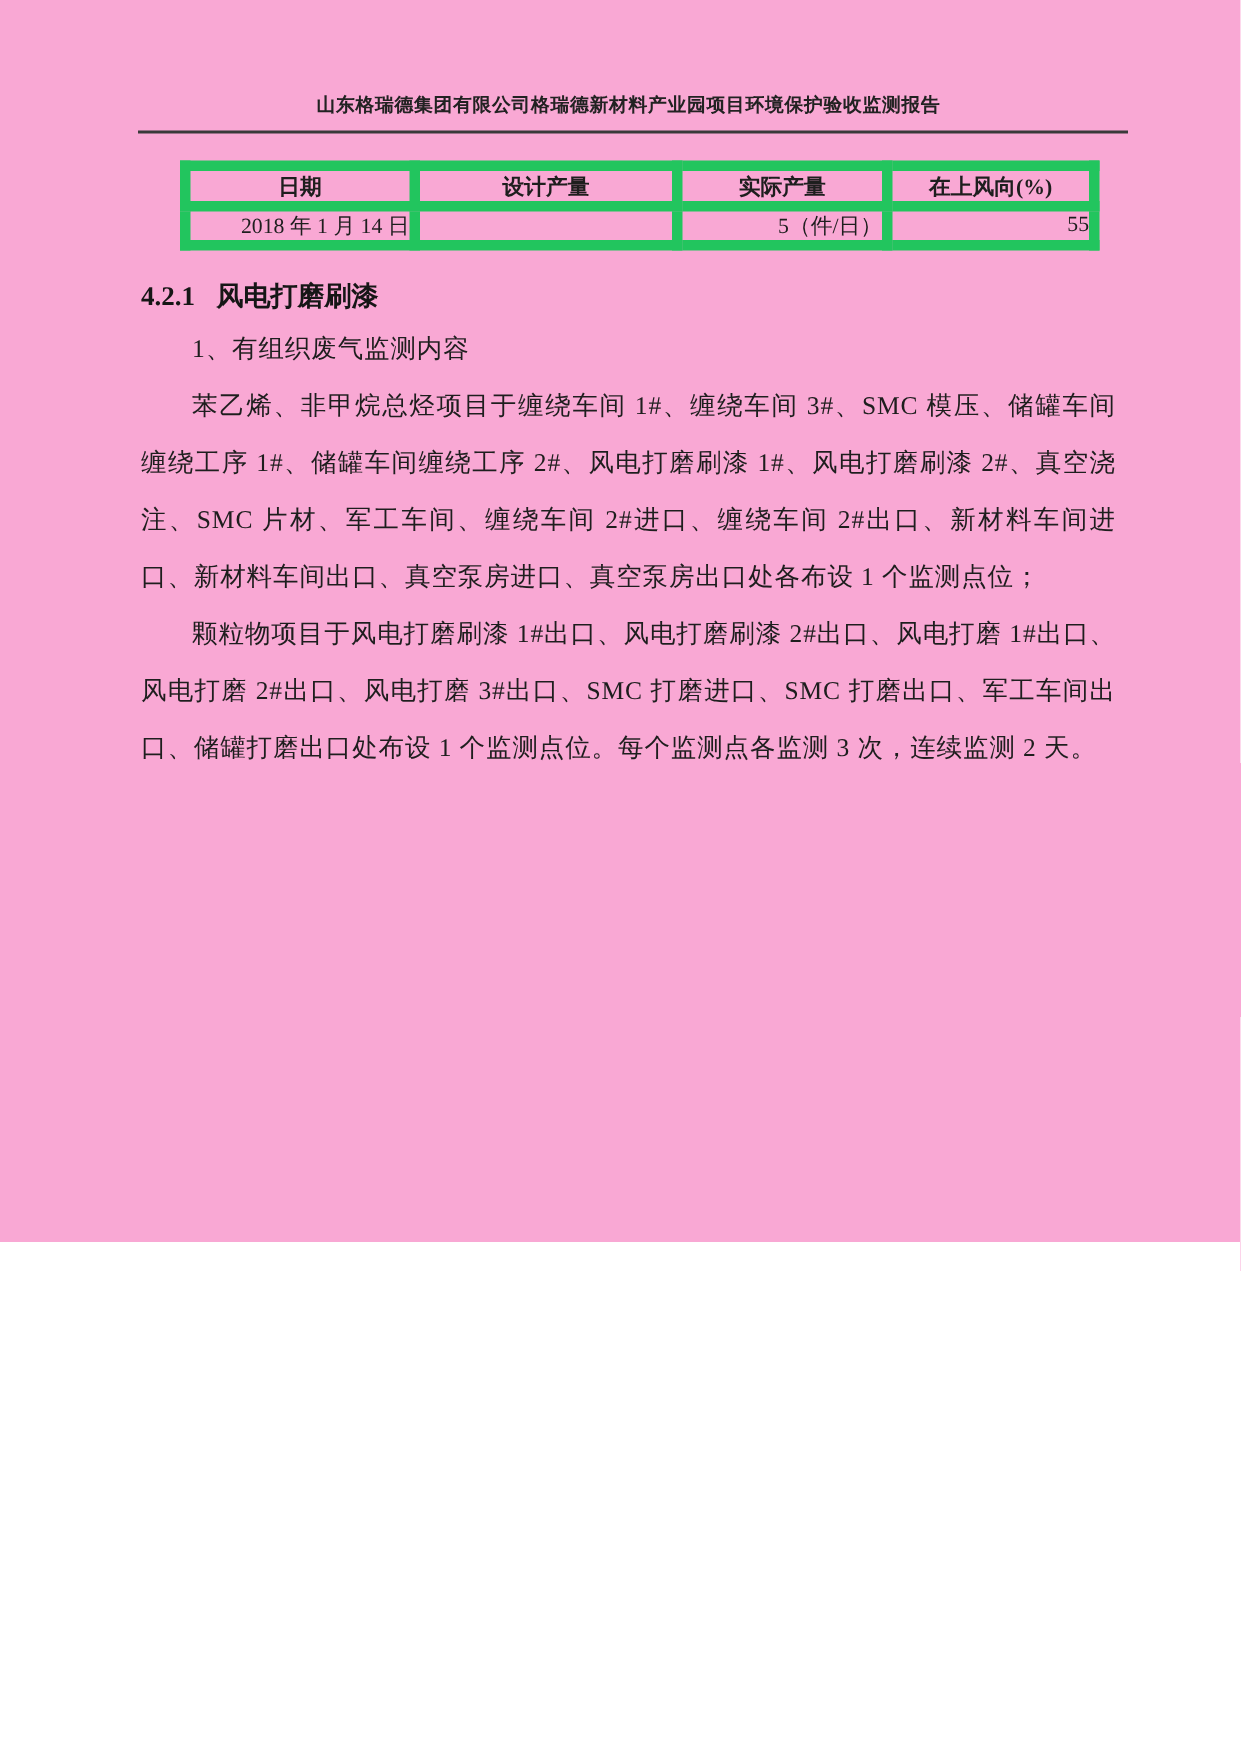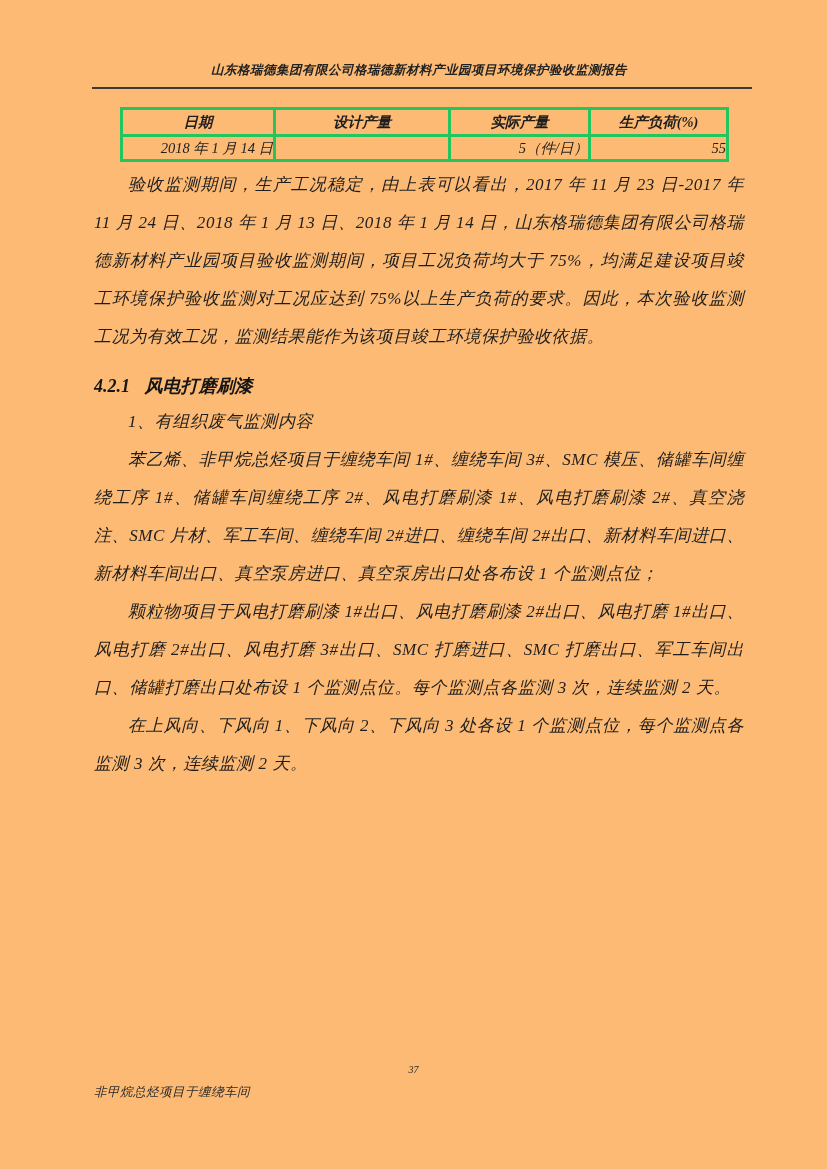--- a/index.html
+++ b/index.html
@@ -1,26 +1,25 @@
 <!DOCTYPE html>
 <html><head>
 <meta charset="utf-8">
 <style>
   * { box-sizing: border-box; }
   html, body { margin: 0; padding: 0; background: #ffffff; }
   .page {
     position: relative;
     width: 827px;
-    height: 1169px;
+    height: 828px;
     margin: 0 auto;
-    background: #fdba74;
+    background: #f9a8d4;
     color: #1e1e1e;
     font-family: "Liberation Serif", "DejaVu Serif", serif;
     overflow: hidden;
-    font-style: italic;
   }
   .content {
     position: absolute;
     left: 94px;
     top: 0;
     width: 650px;
   }
   .running-header {
     padding-top: 62px;
   }
@@ -44,21 +43,21 @@
     width: 606px;
     margin: 18px 0 0 26px;
     border-top: 3px solid #2a2a2a;
     border-bottom: 3px solid #2a2a2a;
   }
   table.prod-table col.c1 { width: 153px; }
   table.prod-table col.c2 { width: 175px; }
   table.prod-table col.c3 { width: 140px; }
   table.prod-table col.c4 { width: 138px; }
   table.prod-table th, table.prod-table td {
-    border: 3px solid #22c55e;
+    border: 7px solid #22c55e;
     text-align: center;
     vertical-align: middle;
     font-size: 14.5px;
     padding: 0;
   }
   table.prod-table th { height: 27px; font-weight: bold; }
   table.prod-table td { height: 25px; font-weight: normal; text-align: right; }
   .body-par {
     margin: 0;
     font-size: 17px;
@@ -118,48 +117,46 @@
         <col class="c1">
           <col class="c2">
           <col class="c3">
           <col class="c4">
       </colgroup>
       <thead>
         <tr>
           <th>日期</th>
           <th>设计产量</th>
           <th>实际产量</th>
-          <th>生产负荷(%)</th>
+          <th>在上风向(%)</th>
         </tr>
       </thead>
       <tbody>
         <tr>
           <td>2018 年 1 月 14 日</td>
           <td></td>
           <td>5（件/日）</td>
           <td>55</td>
         </tr>
       </tbody>
     </table>
 
-    <p class="body-par par-first">验收监测期间，生产工况稳定，由上表可以看出，2017 年 11 月 23 日-2017 年 11 月 24 日、2018 年 1 月 13 日、2018 年 1 月 14 日，山东格瑞德集团有限公司格瑞德新材料产业园项目验收监测期间，项目工况负荷均大于 75%，均满足建设项目竣工环境保护验收监测对工况应达到 75%以上生产负荷的要求。因此，本次验收监测工况为有效工况，监测结果能作为该项目竣工环境保护验收依据。</p>
 
 
     <h3 class="h421">
       <span class="sec-num">4.2.1</span>
       <span class="sec-title">风电打磨刷漆</span>
     </h3>
 
     <p class="body-par list-lead">1、有组织废气监测内容</p>
 
     <p class="body-par">苯乙烯、非甲烷总烃项目于缠绕车间 1#、缠绕车间 3#、SMC 模压、储罐车间缠绕工序 1#、储罐车间缠绕工序 2#、风电打磨刷漆 1#、风电打磨刷漆 2#、真空浇注、SMC 片材、军工车间、缠绕车间 2#进口、缠绕车间 2#出口、新材料车间进口、新材料车间出口、真空泵房进口、真空泵房出口处各布设 1 个监测点位；</p>
 
     <p class="body-par">颗粒物项目于风电打磨刷漆 1#出口、风电打磨刷漆 2#出口、风电打磨 1#出口、风电打磨 2#出口、风电打磨 3#出口、SMC 打磨进口、SMC 打磨出口、军工车间出口、储罐打磨出口处布设 1 个监测点位。每个监测点各监测 3 次，连续监测 2 天。</p>
 
 
-    <p class="body-par">在上风向、下风向 1、下风向 2、下风向 3 处各设 1 个监测点位，每个监测点各监测 3 次，连续监测 2 天。</p>
 
   </div>
 
   <div class="page-number">37</div>
 
   <div class="footer-company">非甲烷总烃项目于缠绕车间</div>
 </div>
 
 </body></html>

